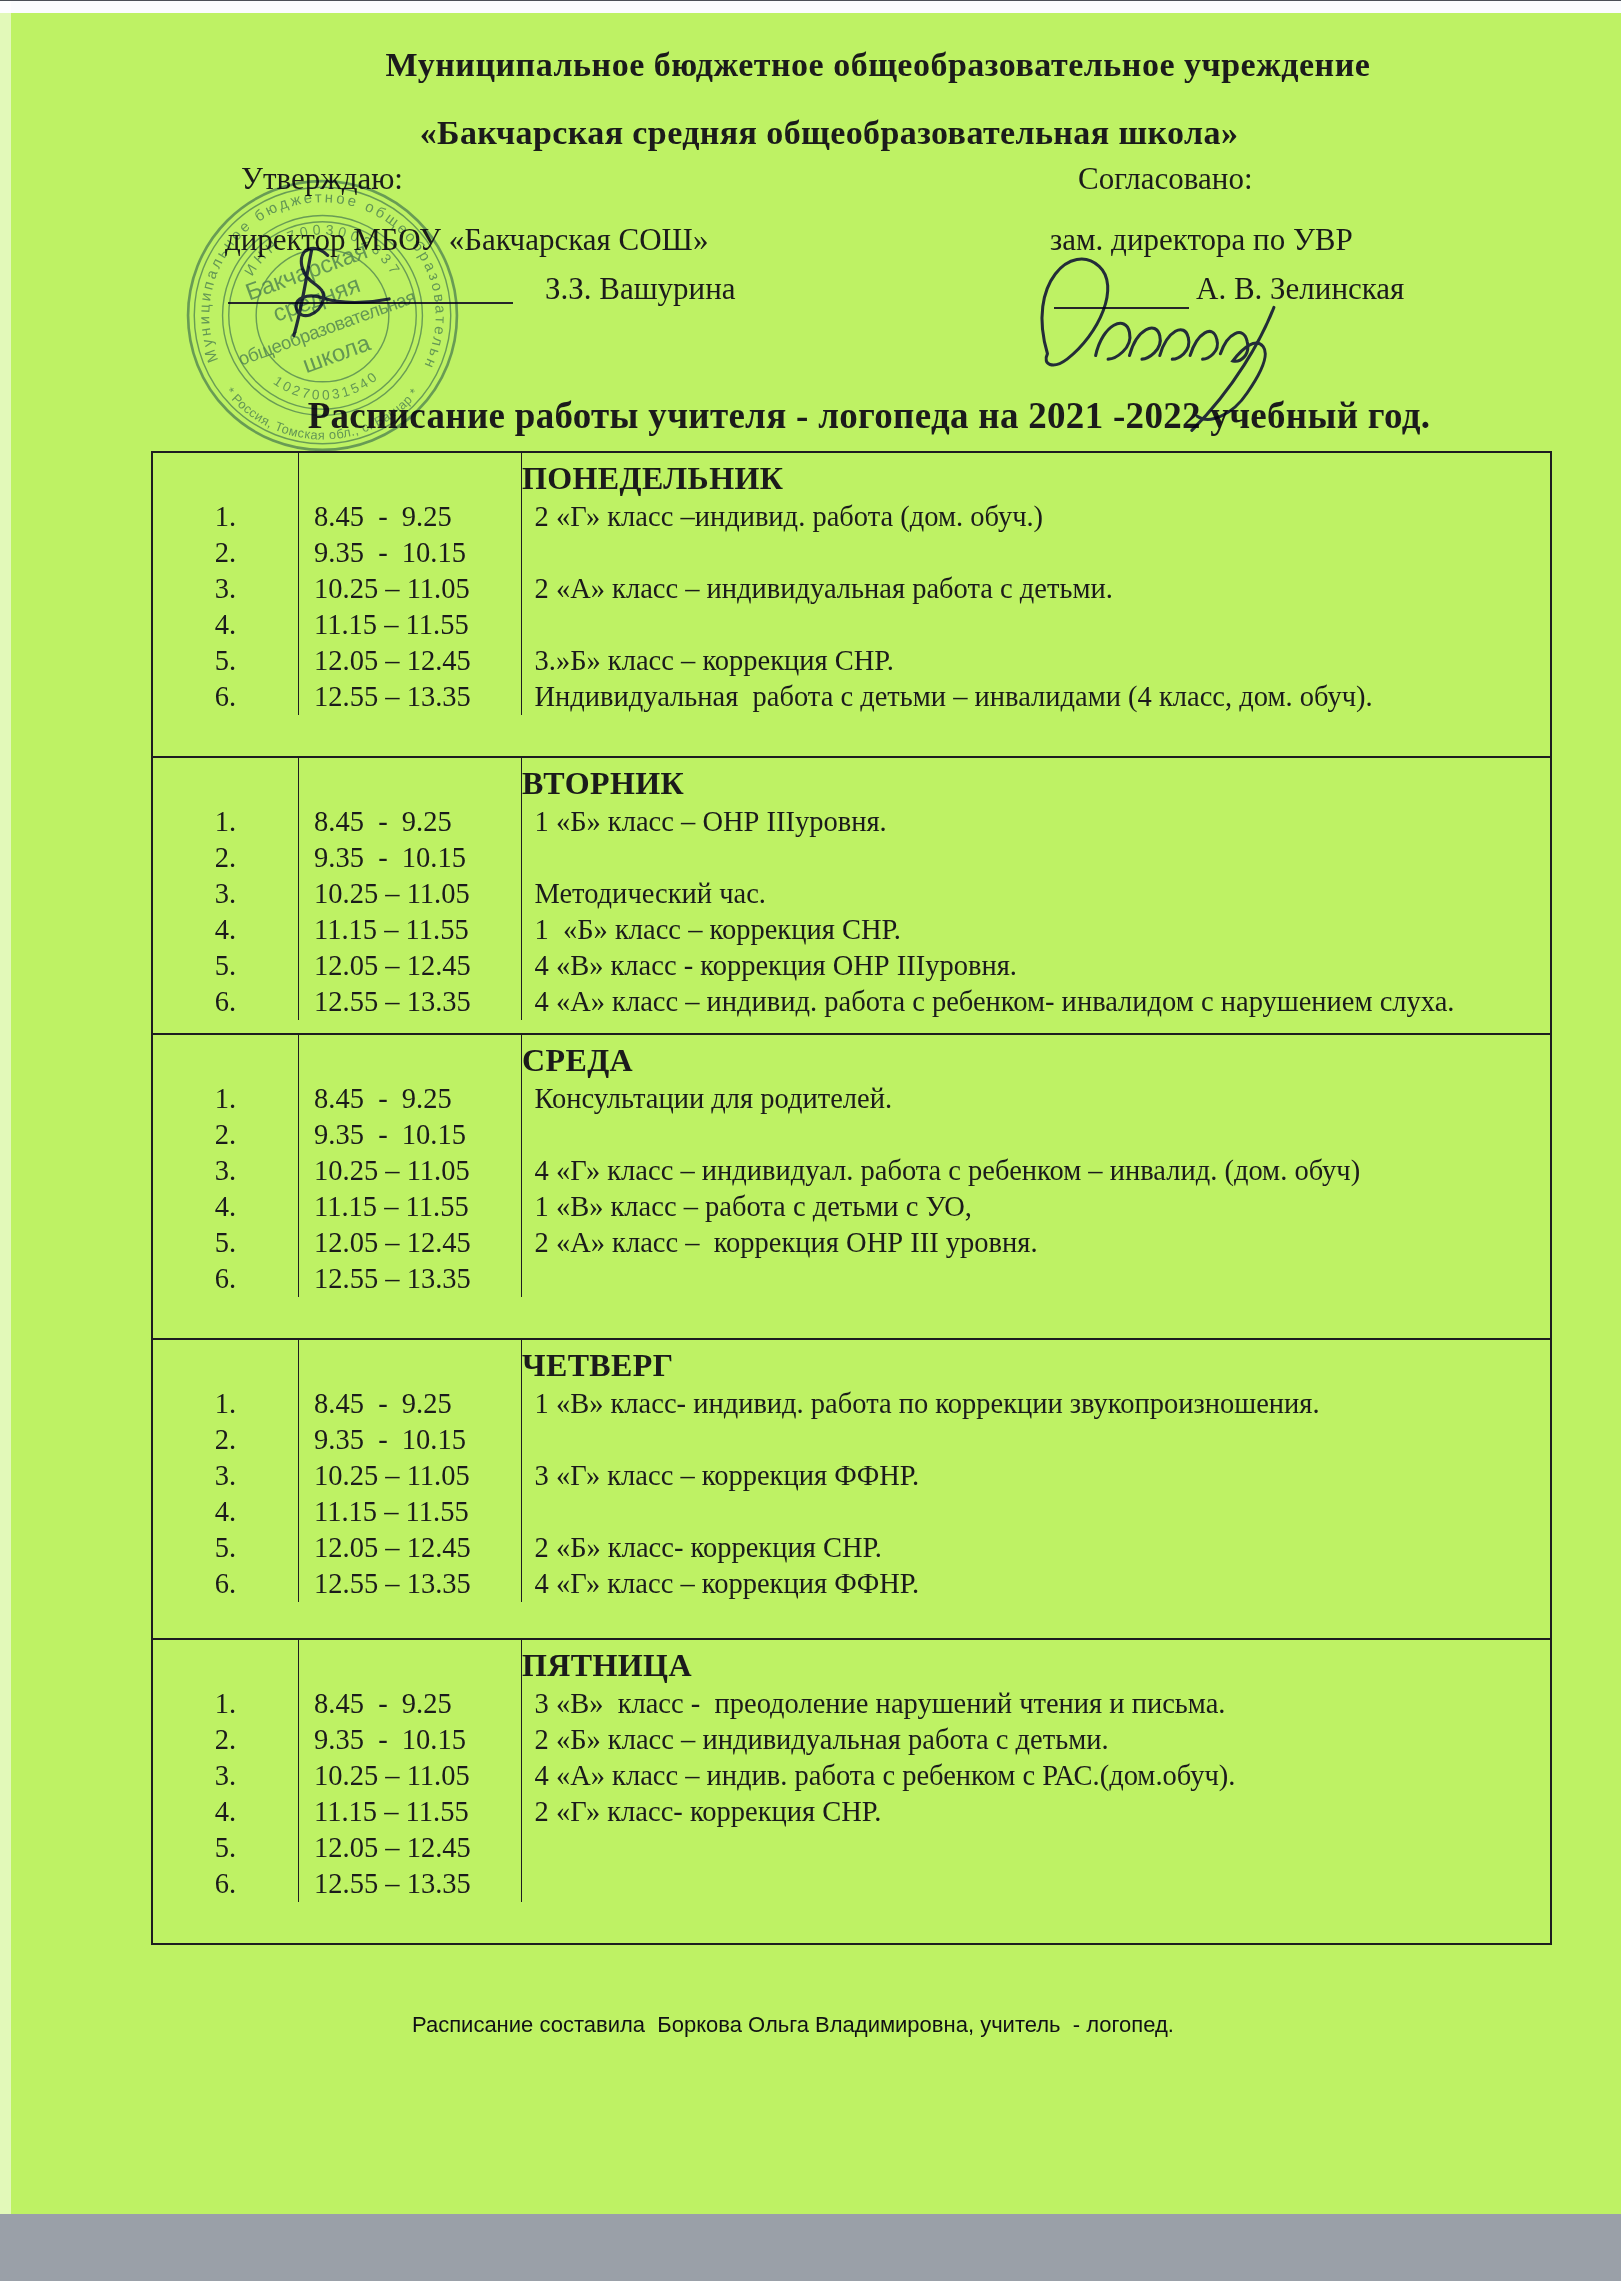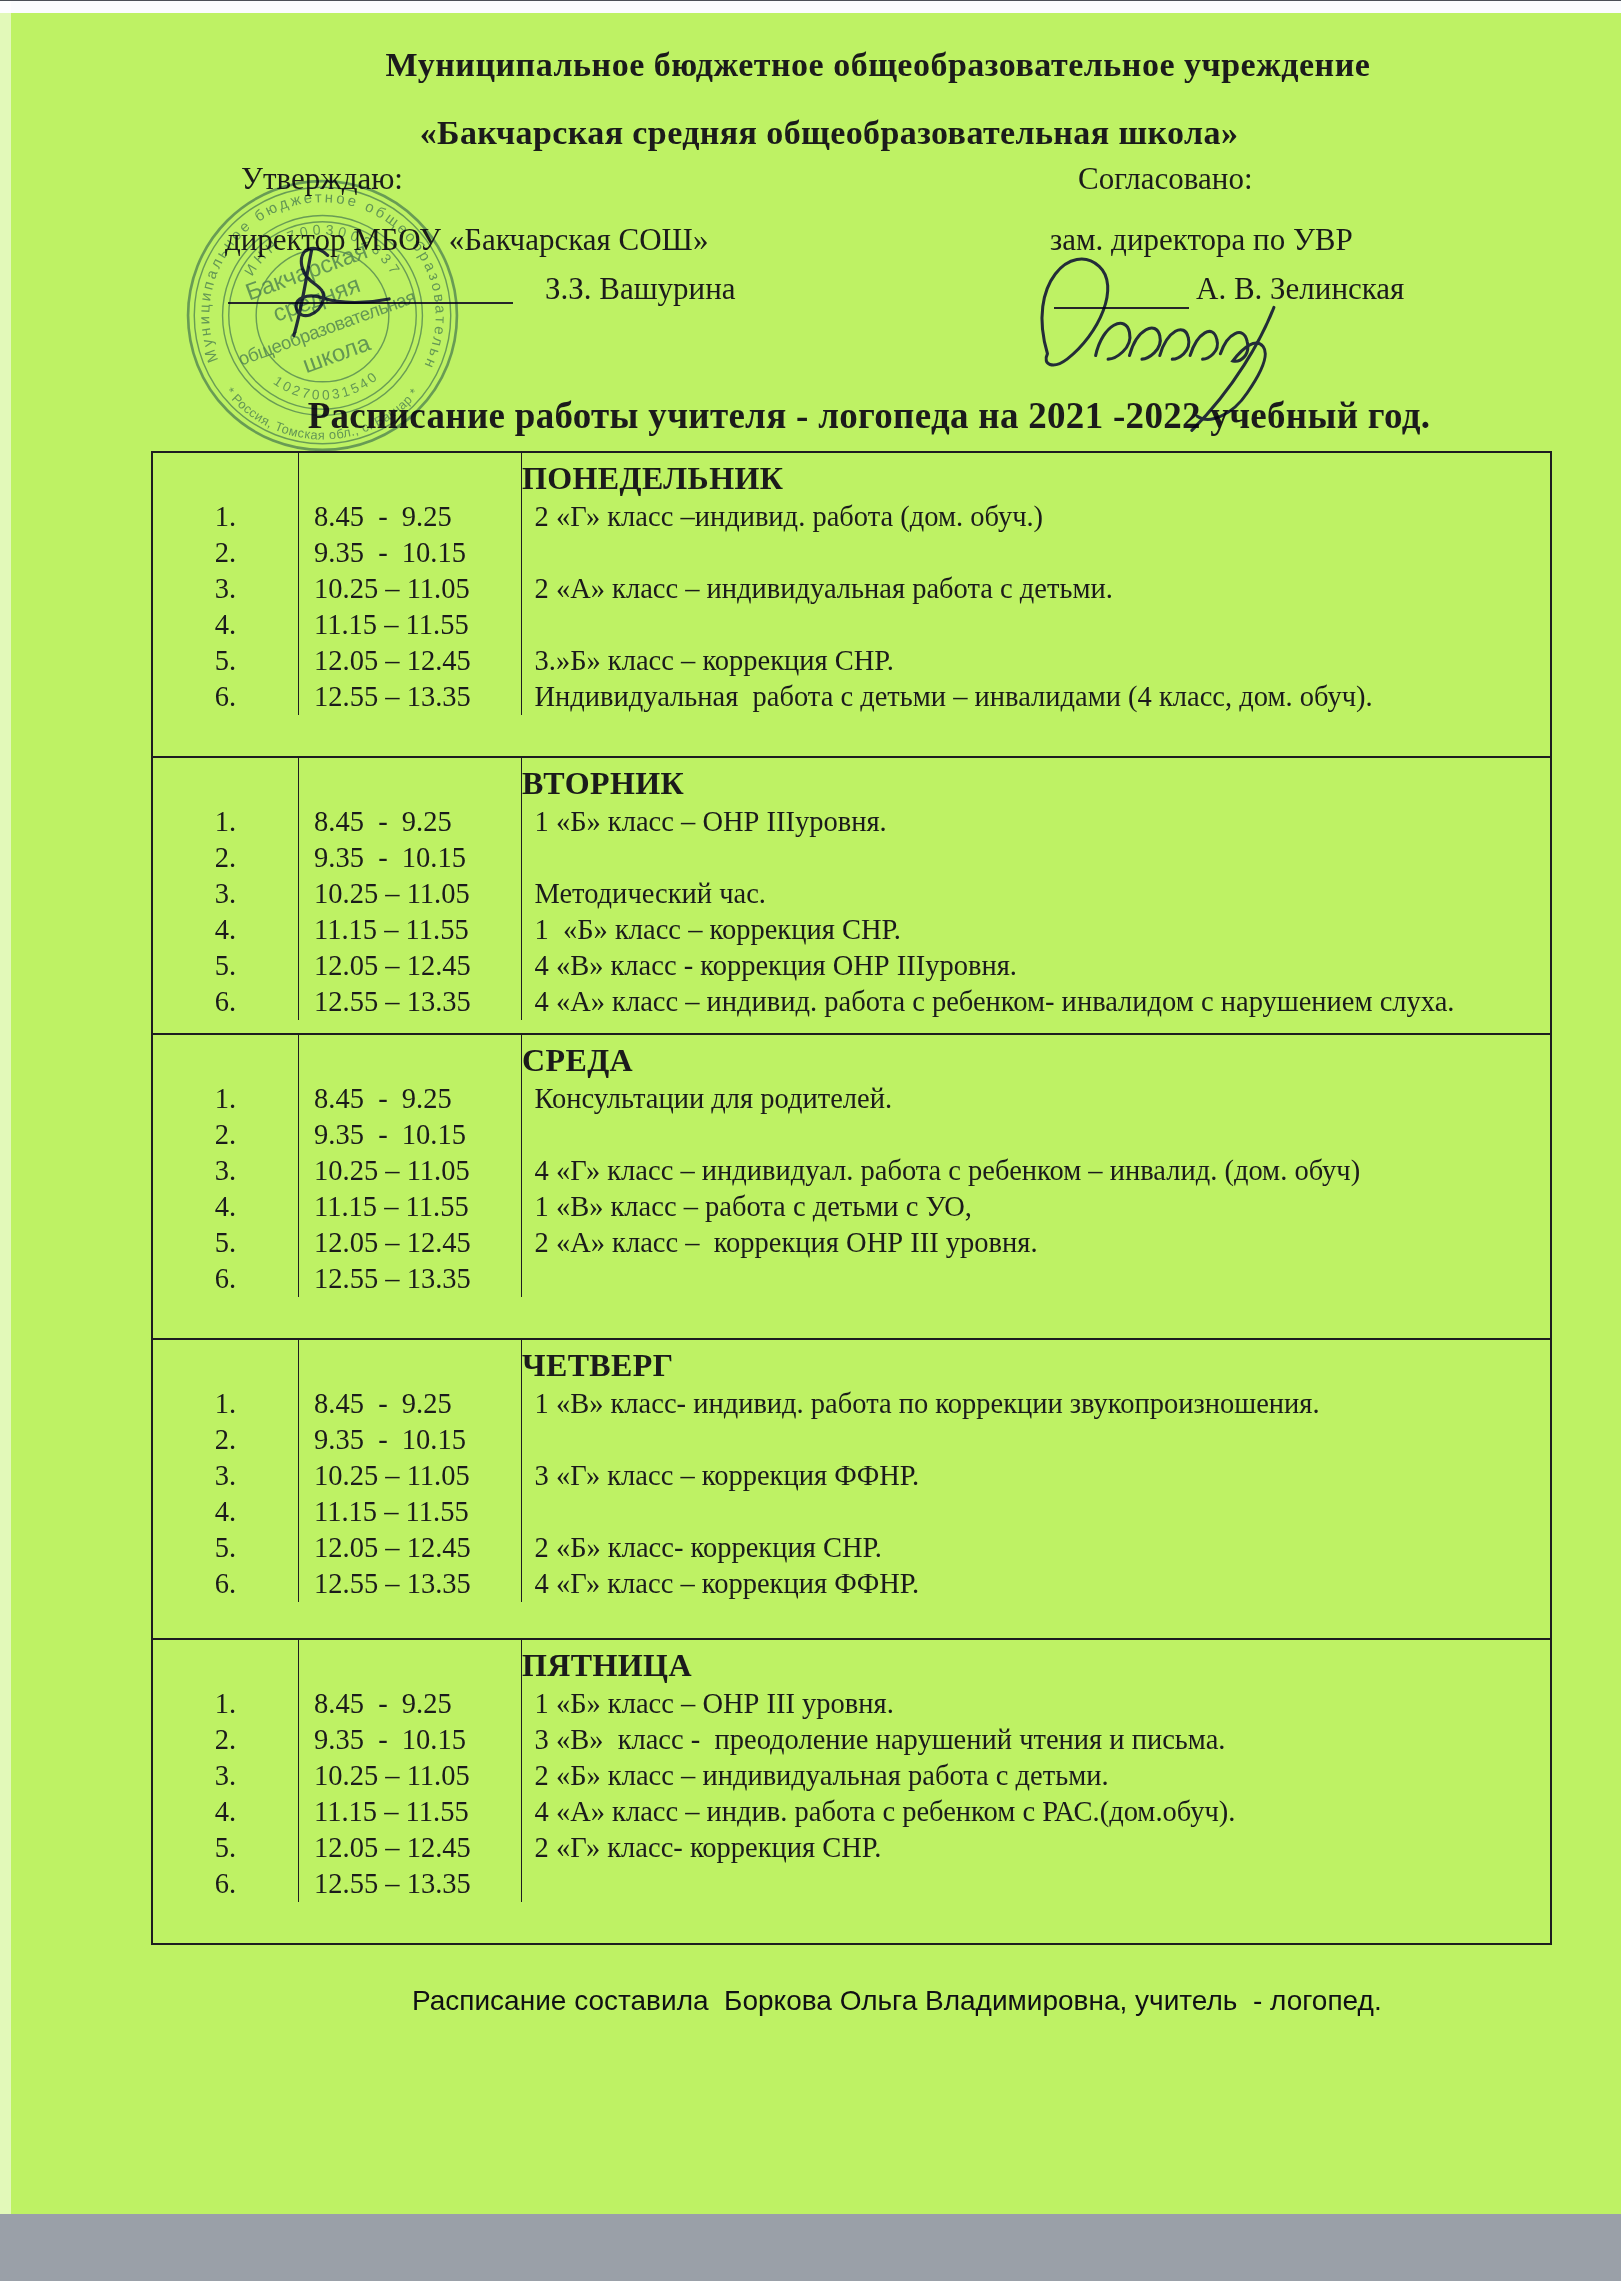--- a/index.html
+++ b/index.html
@@ -38,21 +38,21 @@
   .day-block.pb-tue{padding-bottom:12.5px;}
   .day-block.pb-thu{padding-bottom:36px;}
   .col-num,.col-time{border-right:1.8px solid #1d1d20;}
   .ln{height:36px;line-height:36px;font-size:28.5px;white-space:pre-wrap;}
   .head-spacer{height:46px;}
   .day-head{height:46px;line-height:50px;font-weight:bold;font-size:32px;text-align:left;padding-right:223px;letter-spacing:0.4px;}
   .ln-num{text-align:center;}
   .ln-time{padding-left:15px;}
   .ln-act{height:auto;min-height:36px;padding-left:12.5px;padding-right:9px;}
 
-  .footer{margin-top:40px;padding-left:412px;font-family:"Liberation Sans", sans-serif;font-size:28px;color:#101014;white-space:pre-wrap;}
+  .footer{margin-top:67px;padding-left:412px;font-family:"Liberation Sans", sans-serif;font-size:22px;color:#101014;white-space:pre-wrap;}
 </style>
 </head>
 <body>
 
 <div class="page">
 
   <div class="h1">Муниципальное бюджетное общеобразовательное учреждение</div>
   <div class="h2">«Бакчарская средняя общеобразовательная школа»</div>
 
   <div class="approvals">
@@ -251,21 +251,20 @@
         <div class="head-spacer"></div>
         <div class="ln ln-time">8.45  -  9.25</div>
         <div class="ln ln-time">9.35  -  10.15</div>
         <div class="ln ln-time">10.25 – 11.05</div>
         <div class="ln ln-time">11.15 – 11.55</div>
         <div class="ln ln-time">12.05 – 12.45</div>
         <div class="ln ln-time">12.55 – 13.35</div>
       </div>
       <div class="col-act">
         <div class="day-head">ПЯТНИЦА</div>
-        <div class="ln ln-act">1 «Б» класс – ОНР III уровня.</div>
         <div class="ln ln-act">3 «В»  класс -  преодоление нарушений чтения и письма.</div>
         <div class="ln ln-act">2 «Б» класс – индивидуальная работа с детьми.</div>
         <div class="ln ln-act">4 «А» класс – индив. работа с ребенком с РАС.(дом.обуч).</div>
         <div class="ln ln-act">2 «Г» класс- коррекция СНР.</div>
         <div class="ln ln-act"></div>
       </div>
     </section>
 
   </div>
 

